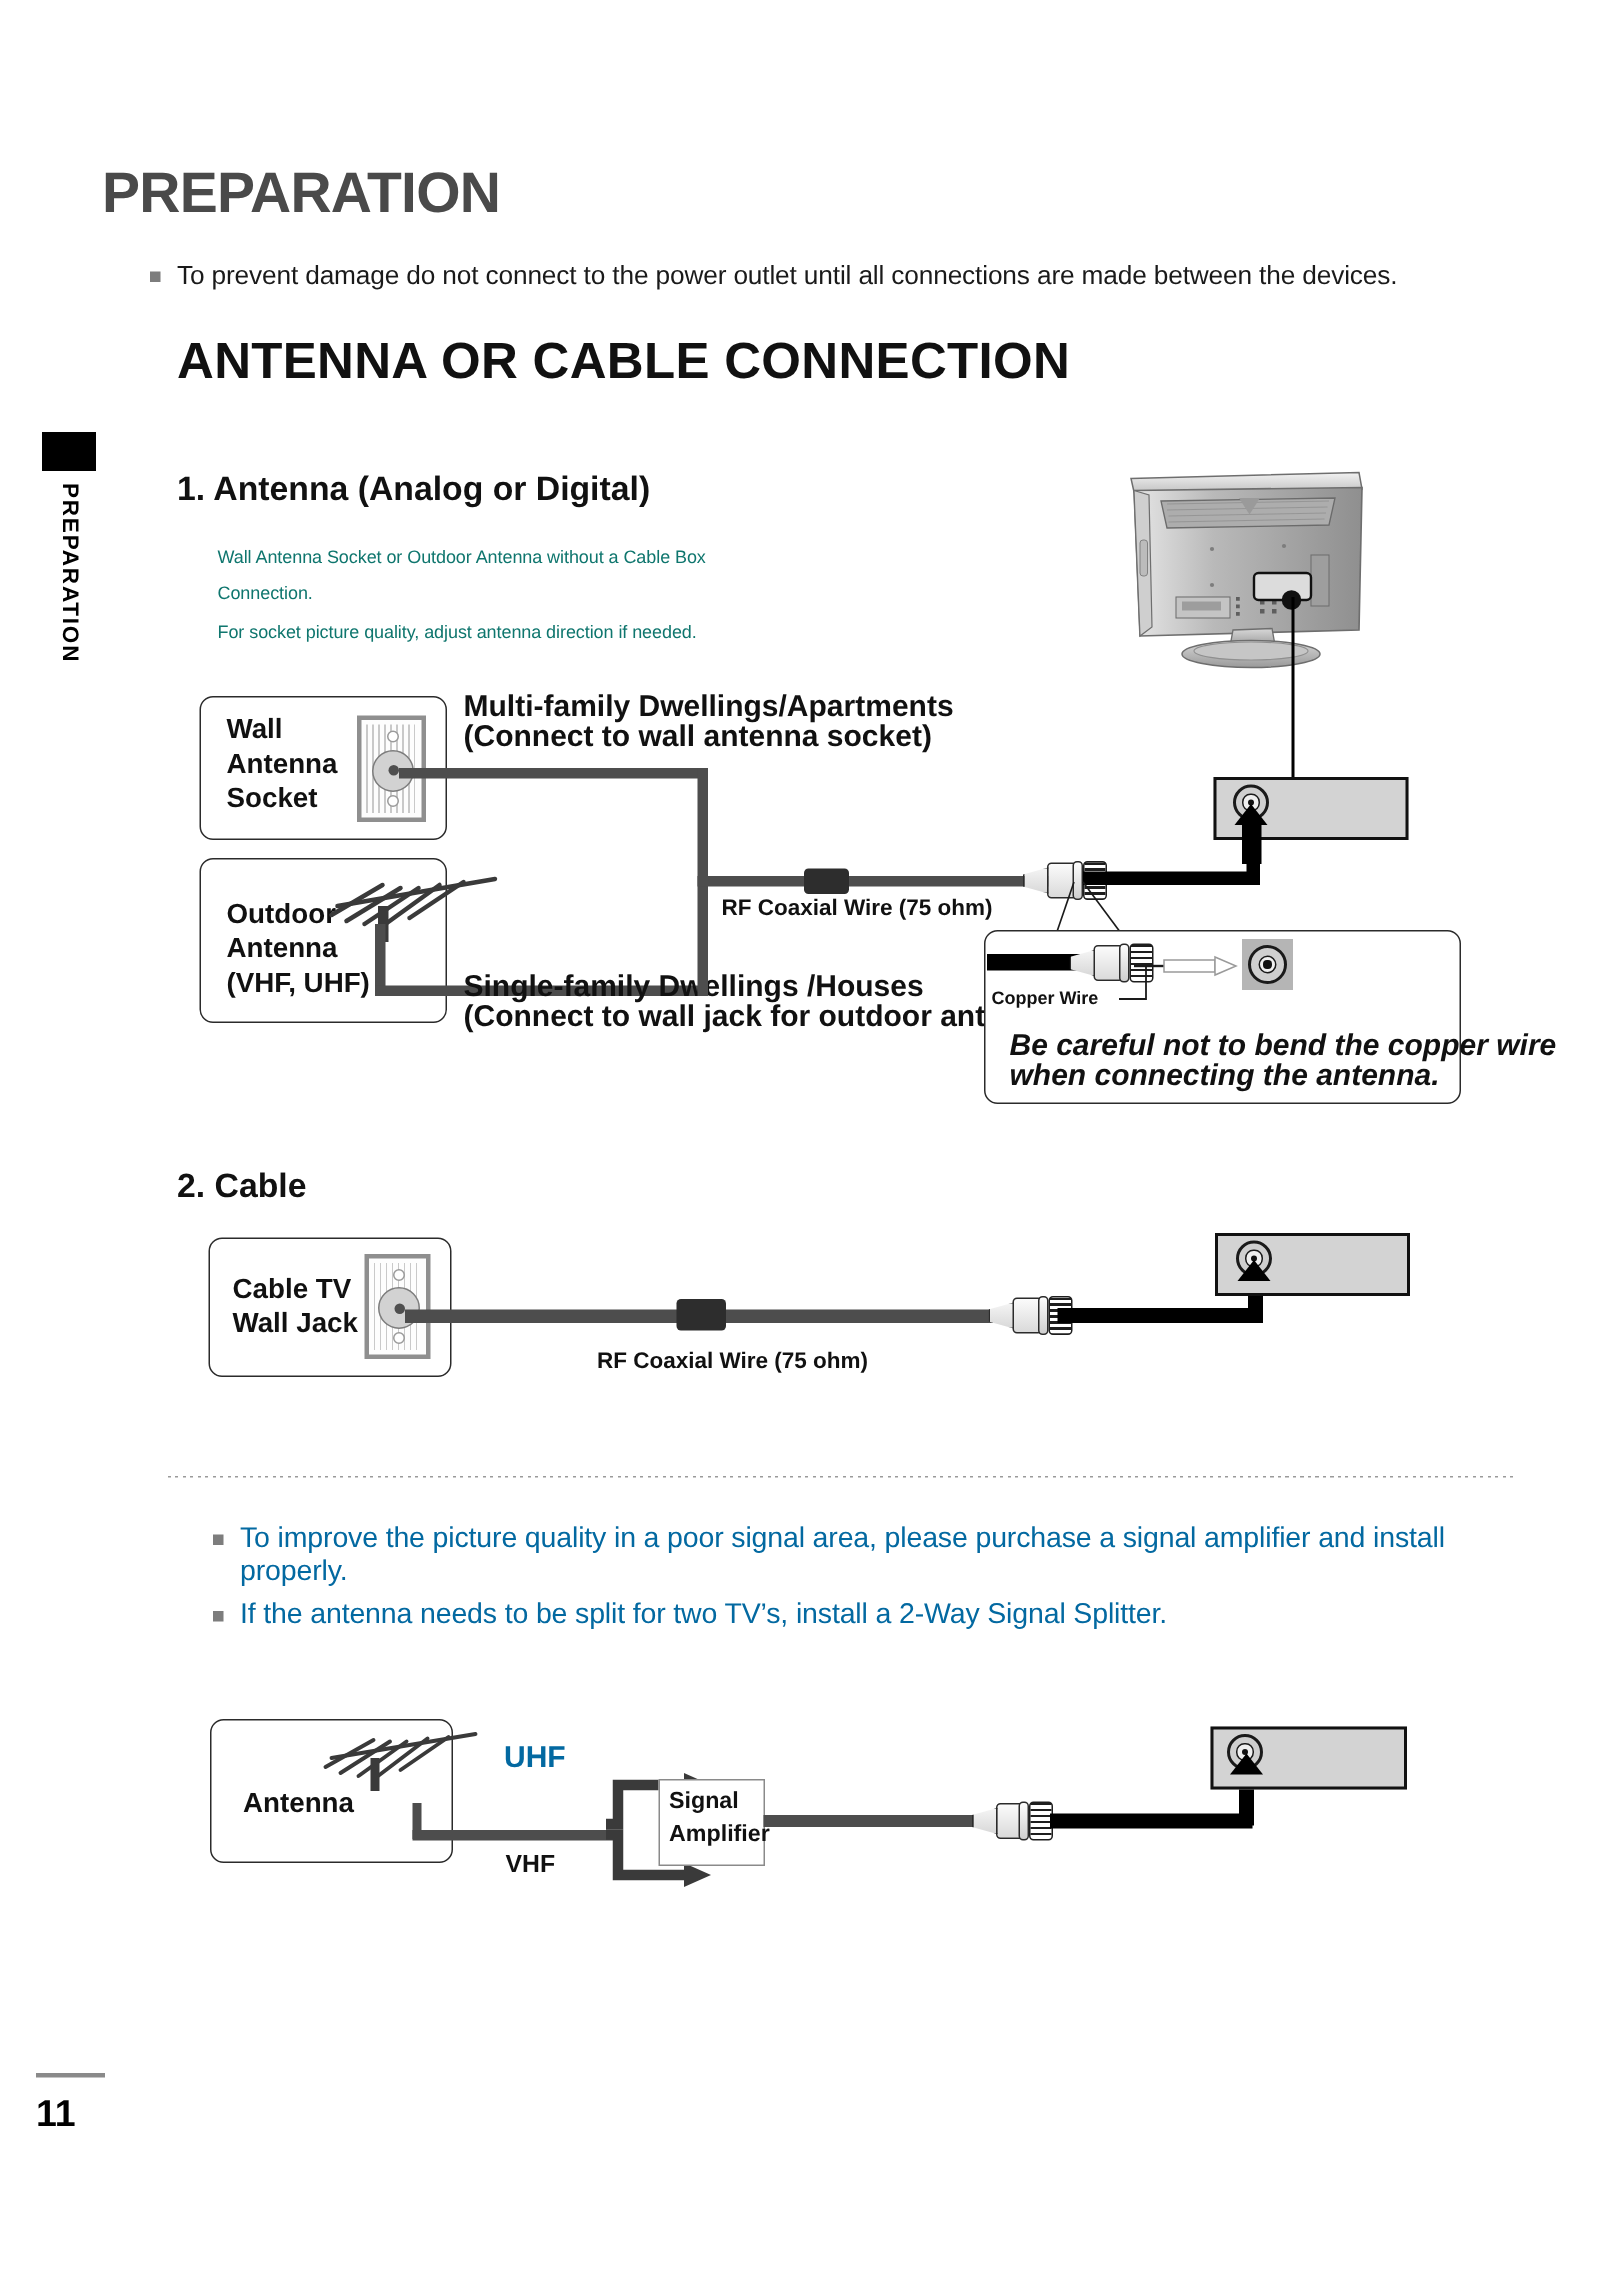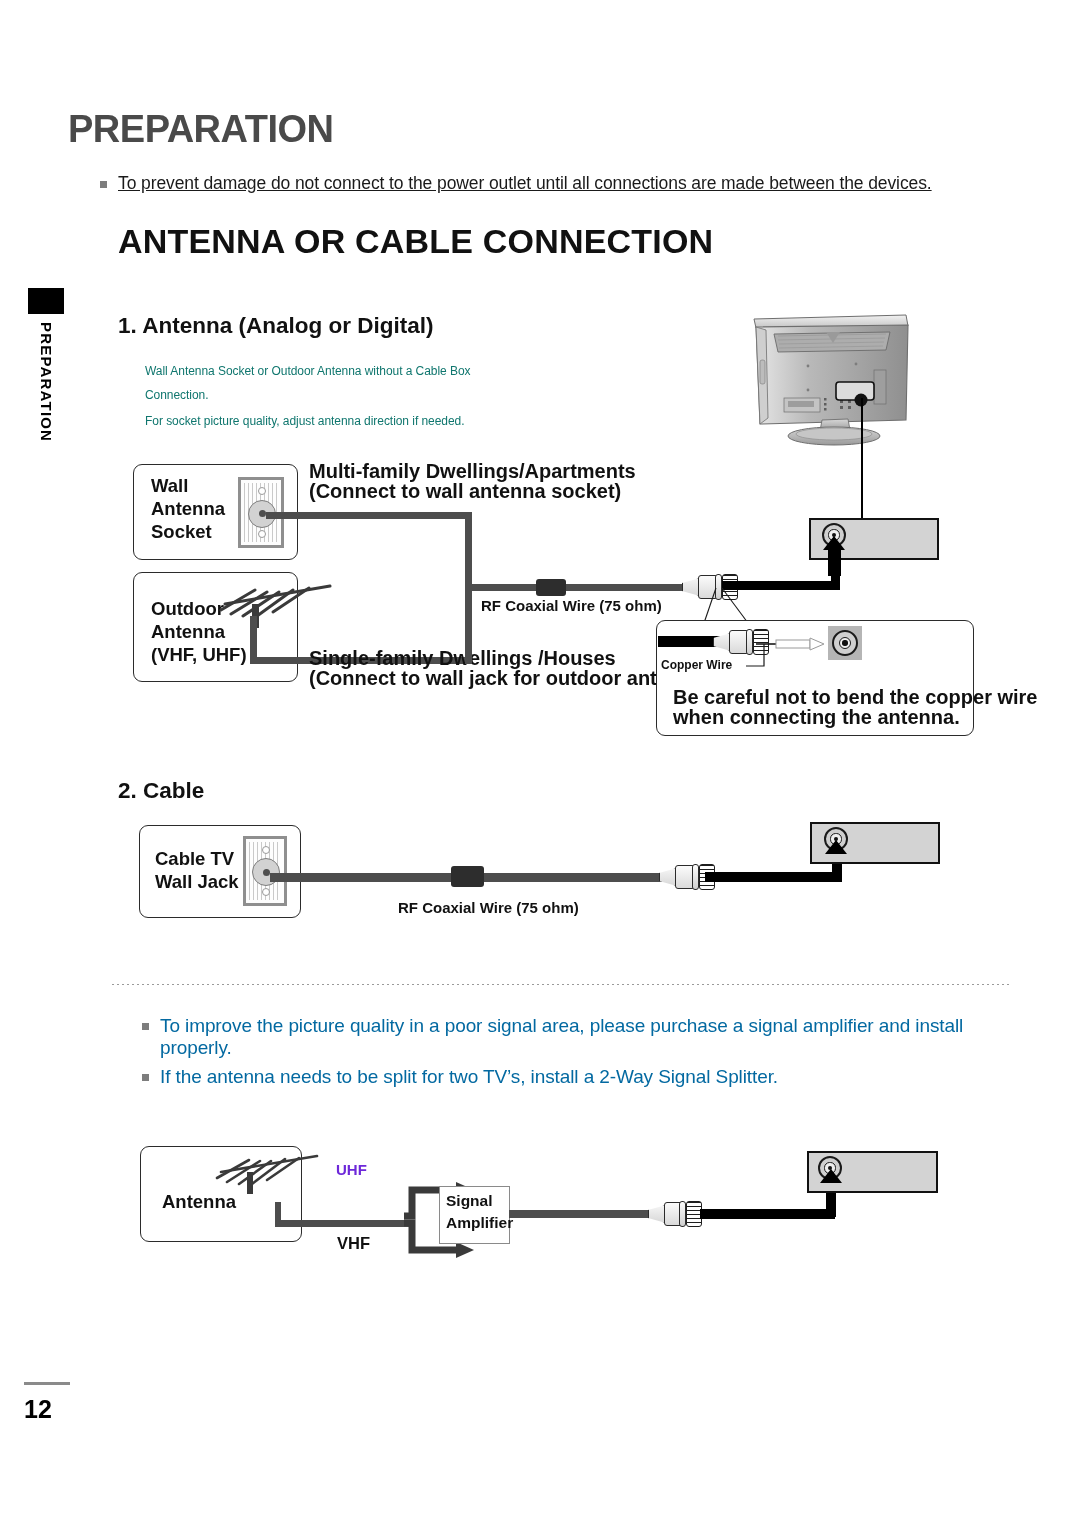--- a/index.html
+++ b/index.html
@@ -133,21 +133,21 @@
     background: #7d7d7d;
   }
   .note-top .sq {
     position: absolute;
     left: -18px;
     top: 8px;
     width: 7px;
     height: 7px;
     background: #7d7d7d;
   }
-  .note-top { padding-left: 0; text-decoration: underline; }
+  .note-top { padding-left: 0; }
 
   
   .divider {
     position: absolute;
     left: 112px;
     top: 984px;
     width: 898px;
     height: 1px;
     background-image: repeating-linear-gradient(to right, #9a9a9a 0 2px, transparent 2px 5px);
   }
@@ -328,21 +328,21 @@
 </style>
 </head>
 <body>
 
 <div id="page">
 
   <div class="side-tab"></div>
   <div class="side-label">PREPARATION</div>
 
   <div class="page-rule"></div>
-  <div class="page-num">12</div>
+  <div class="page-num">11</div>
 
   <div class="h-main">PREPARATION</div>
 
   <div class="note-top">
     <span class="sq"></span>
     <span>To prevent damage do not connect to the power outlet until all connections are made between the devices.</span>
   </div>
 
   <div class="h-section">ANTENNA OR CABLE CONNECTION</div>
 
@@ -495,21 +495,21 @@
   </svg>
 
   <div style="position:absolute; left:828px; top:626px; width:34px; height:34px; background:#b5b5b5;"></div>
   <div class="jack" style="left:832px; top:630px; width:26px; height:26px;"></div>
 
   <div style="position:absolute; left:661px; top:658px; font-size:12px; font-weight:bold; color:#111;">Copper Wire</div>
   <svg class="ant-svg" style="left:744px; top:640px;" width="30" height="30" viewBox="0 0 30 30">
     <polyline points="2,26 20,26 20,4" fill="none" stroke="#1a1a1a" stroke-width="1.2"></polyline>
   </svg>
 
-  <div class="callout-title" style="left:673px; top:687px;">Be careful not to bend the copper wire
+  <div class="callout-title" style="left:673px; top:687px;font-style:italic;">Be careful not to bend the copper wire
 when connecting the antenna.</div>
 
   <div class="h-sub s2">2. Cable</div>
 
   <div class="rbox" style="left:139px; top:825px; width:162px; height:93px;"></div>
   <div class="boxlabel" style="left:155px; top:847px;">Cable TV
 Wall Jack</div>
   <div class="plate" style="left:243px; top:836px; width:44px; height:70px;">
     <div class="stripes"></div>
     <div class="screw" style="top:7px;"></div>
@@ -563,21 +563,21 @@
   </svg>
   <div class="cable-gray" style="left:275px; top:1202px; width:6px; height:24px;"></div>
   <div class="cable-gray" style="left:275px; top:1220px; width:136px; height:7px;"></div>
 
   <svg class="ant-svg" style="left:404px; top:1178px;" width="120" height="95" viewBox="0 0 120 95">
     <path d="M0,38 L8,38 L8,12 L52,12" stroke="#3a3a3a" stroke-width="7" fill="none"></path>
     <path d="M52,4 L70,12 L52,20 Z" fill="#3a3a3a"></path>
     <path d="M0,45 L8,45 L8,72 L52,72" stroke="#3a3a3a" stroke-width="7" fill="none"></path>
     <path d="M52,64 L70,72 L52,80 Z" fill="#3a3a3a"></path>
   </svg>
-  <div style="position:absolute; left:336px; top:1161px; font-size:15px; font-weight:bold; color:#6d28d9;">UHF</div>
+  <div style="position:absolute; left:336px; top:1161px; font-size:20px; font-weight:bold; color:#0369a1;">UHF</div>
   <div style="position:absolute; left:337px; top:1234px; font-size:16.5px; font-weight:bold; color:#111;">VHF</div>
 
   <div style="position:absolute; left:439px; top:1186px; width:71px; height:58px; border:1.6px solid #8a8a8a; background:#fff; box-sizing:border-box;"></div>
   <div style="position:absolute; left:446px; top:1190px; font-size:15.5px; font-weight:bold; color:#111; line-height:22px; white-space:pre-line;">Signal
 Amplifier</div>
 
   <div class="cable-gray" style="left:509px; top:1210px; width:148px; height:8px;"></div>
 
   <div class="fconn" style="left:648px; top:1198px; width:62px; height:32px;">
     <div class="taper"></div>

